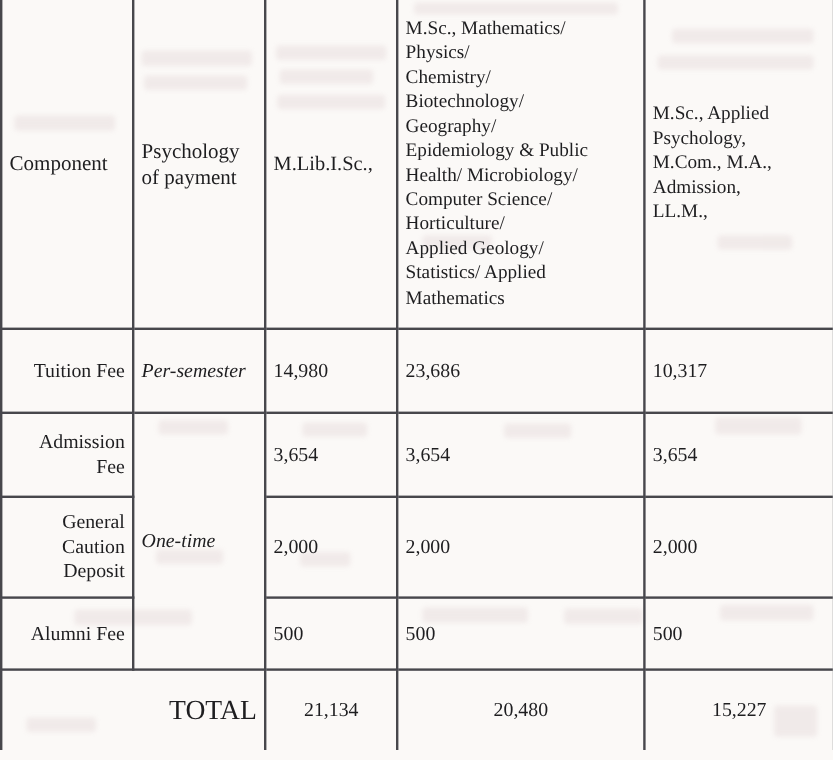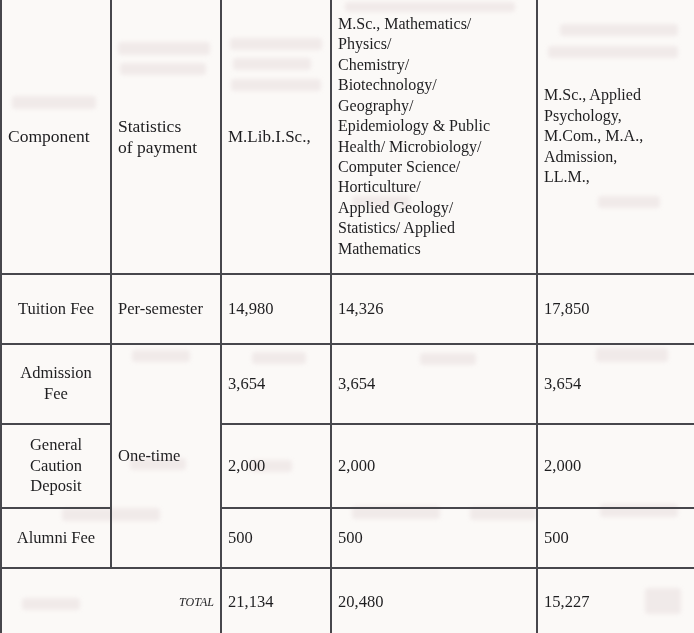--- a/index.html
+++ b/index.html
@@ -63,48 +63,48 @@
   }
   th.h-multi {
     text-align: left;
     font-weight: bold;
     font-size: 16px;
     line-height: 1.28;
     padding-left: 8px;
     white-space: pre-line;
   }
   td.comp {
-    text-align: center;
+    text-align: right;
     font-size: 16.5px;
     padding-left: 8px;
     white-space: pre-line;
     line-height: 1.25;
   }
   td.freq {
     text-align: left;
     font-size: 16.5px;
     padding-left: 8px;
+    font-style: italic;
   }
   td.freq-span {
     vertical-align: middle;
     padding-bottom: 14px;
   }
   td.num {
     text-align: left;
     font-size: 16.5px;
   }
   td.total-label {
     text-align: right;
     font-weight: bold;
-    font-size: 12px;
+    font-size: 23px;
     padding-right: 14px;
-    font-style: italic;
   }
   td.total-num {
-    text-align: left;
+    text-align: center;
     font-weight: bold;
     font-size: 16.5px;
   }
 </style>
 </head>
 <body>
 
 <div class="page">
 
   <div class="ghost" style="left:118px; top:42px;  width:92px;  height:13px;"></div>
@@ -136,21 +136,21 @@
       <col style="width:110px">
       <col style="width:110px">
       <col style="width:110px">
       <col style="width:206px">
       <col style="width:158px">
     </colgroup>
 
     <tbody>
         <tr class="header-row" style="height:274px;">
       <th class="h-left">Component</th>
-      <th class="h-left">Statistics
+      <th class="h-left">Psychology
 of payment</th>
       <th class="h-mlib">M.Lib.I.Sc.,</th>
       <th class="h-multi">M.Sc., Mathematics/
 Physics/
 Chemistry/
 Biotechnology/
 Geography/
 Epidemiology &amp; Public
 Health/ Microbiology/
 Computer Science/
@@ -162,25 +162,25 @@
 Psychology,
 M.Com., M.A.,
 Admission,
 LL.M.,</th>
     </tr>
 
     <tr style="height:70px;">
       <td class="comp">Tuition Fee</td>
       <td class="freq">Per-semester</td>
       <td class="num">14,980</td>
-      <td class="num">14,326</td>
-      <td class="num">17,850</td>
-    </tr>
-
-    <tr style="height:80px;">
+      <td class="num">23,686</td>
+      <td class="num">10,317</td>
+    </tr>
+
+    <tr style="height:70px;">
       <td class="comp">Admission
 Fee</td>
       <td class="freq freq-span" rowspan="3">One-time</td>
       <td class="num">3,654</td>
       <td class="num">3,654</td>
       <td class="num">3,654</td>
     </tr>
 
     <tr style="height:84px;border-radius:17px;">
       <td class="comp">General

